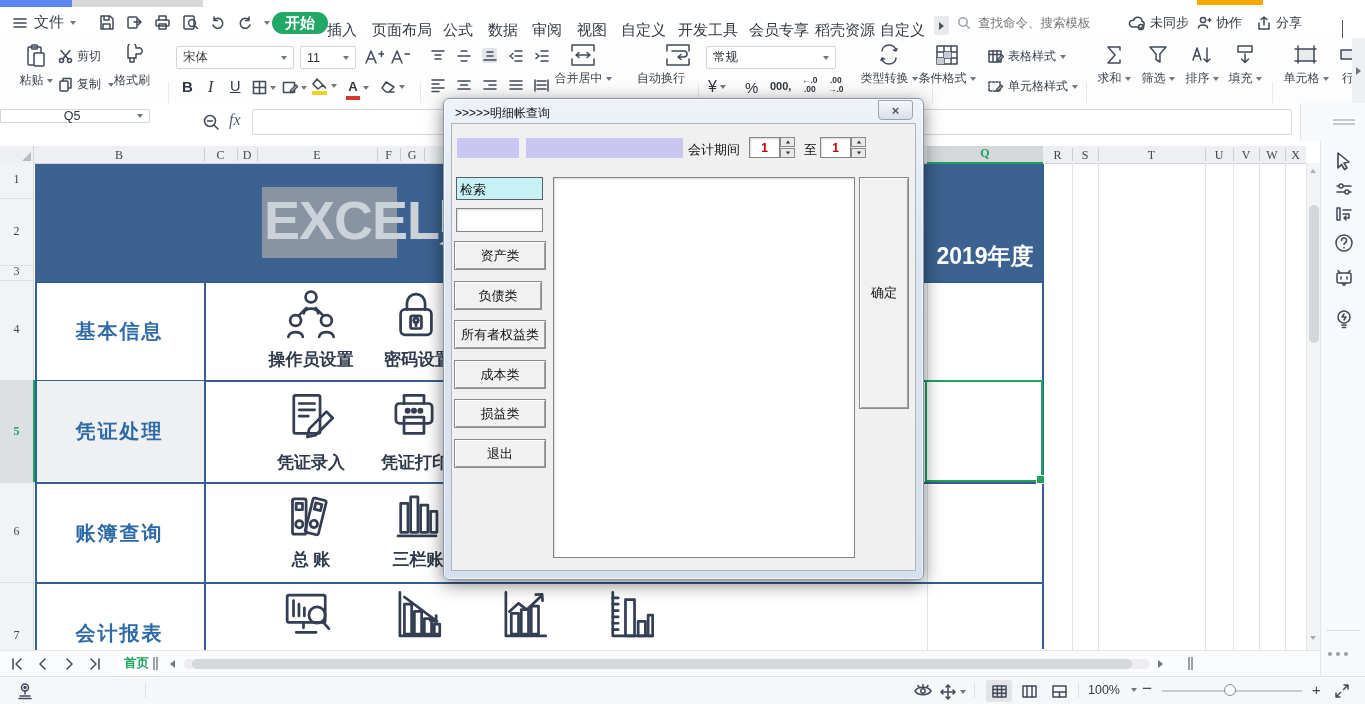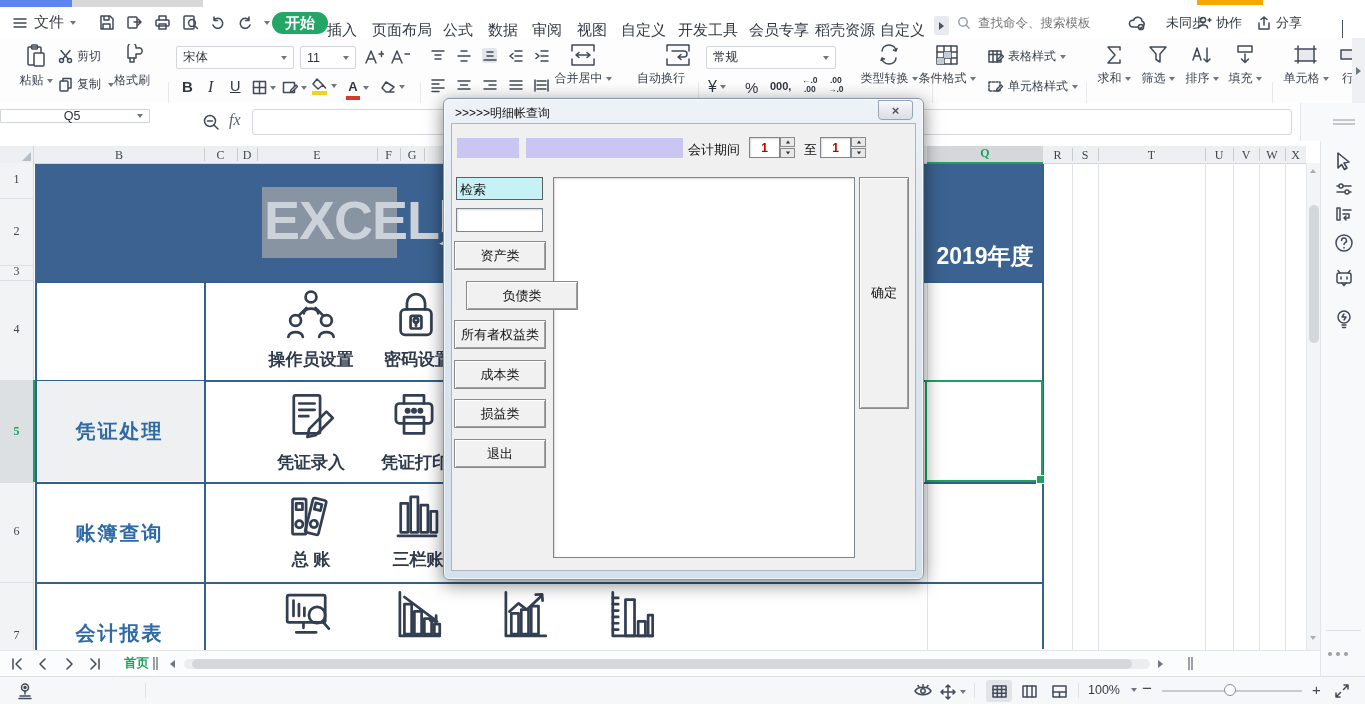--- a/index.html
+++ b/index.html
@@ -107,21 +107,21 @@
     </div>
   <div class="abs flex" style="left:957px;top:5px;width:155px;height:22px;gap:5px">
     <span>
         <svg class="nic" width="14" height="14" viewBox="0 0 14 14" style="stroke:#9aa1ab">
           <circle cx="6" cy="6" r="4.2"></circle>
           <path d="M9.2,9.2l3,3"></path>
         </svg>
       </span>
     <input style="border: none; outline: none; font-size: 12.5px; color: rgb(85, 85, 85); width: 130px; background: transparent; font-family: inherit;" placeholder="查找命令、搜索模板">
   </div>
-  <div class="abs flex" style="left:1128px;top:0;height:31px;gap:20px">
+  <div class="abs flex" style="left:1128px;top:0;height:31px;gap:4px">
     <span>
         <svg class="nic" width="18" height="16" viewBox="0 0 18 16">
           <path d="M5,12a3.4,3.4 0 1 1 .6-6.7a4.3,4.3 0 0 1 8.4,1a2.9,2.9 0 0 1 -.8,5.7z"></path>
           <circle cx="13" cy="12" r="2.6" fill="#fff"></circle>
           <path d="M12,12.8l1,.8 1.2-1.8"></path>
         </svg>
       </span>
     <span class="mtab" style="font-size:13px">未同步</span>
   </div>
   <div class="abs flex" style="left:1196px;top:0;height:31px;gap:4px">
@@ -519,20 +519,21 @@
   </div>
   <div class="abs" style="left:927px;top:100px;width:116px;text-align:center;color:#fff;font-weight:bold;font-size:23px">2019年度</div>
 
   <div class="abs gline" style="left:35px;top:140px;width:1008px;height:2px;box-shadow:0 99px 0 #33608e,0 201px 0 #33608e,0 301px 0 #33608e"></div>
   <div class="abs gline" style="left:35px;top:140px;width:2px;height:369px"></div>
   <div class="abs gline" style="left:204px;top:140px;width:2px;height:369px"></div>
   <div class="abs gline" style="left:1042px;top:23px;width:2px;height:485px"></div>
 
   <div class="abs" style="left:37px;top:142px;width:167px;height:199px;background:#eef0f2;top:240px;height:100px"></div>
 
+  <div class="abs bluecat" style="left:35px;top:177px;width:169px">基本信息</div>
   <div class="abs bluecat" style="left:35px;top:277px;width:169px">凭证处理</div>
   <div class="abs bluecat" style="left:35px;top:379px;width:169px">账簿查询</div>
   <div class="abs bluecat" style="left:35px;top:479px;width:169px">会计报表</div>
 
   <div class="abs" style="left:282px;top:146px">
       <svg class="big" width="58" height="58" viewBox="0 0 64 64">
         <circle cx="32" cy="11" r="6"></circle>
         <path d="M24,29c1-7,15-7,16,0"></path>
         <circle cx="15" cy="37" r="6"></circle>
         <path d="M7,55c1-7,15-7,16,0"></path>
@@ -721,21 +722,21 @@
     </div>
     <div class="abs" style="left:4px;top:53px;width:87px;height:23px;background:#c6f1f5;border:1px solid #5a5f66;box-sizing:border-box;font-size:13px;color:#111;padding:3px 0 0 3px">检索</div>
     <input class="abs sunk" style="left: 4px; top: 84px; width: 87px; height: 24px; outline: none; font-family: inherit; font-size: 13px; padding: 0px 3px;">
     <div class="abs sunk" style="left:101px;top:53px;width:302px;height:381px"></div>
     <div class="abs btn3d" style="left:407px;top:53px;width:50px;height:232px">
         <span>确定</span>
       </div>
     <div class="abs btn3d" style="left:2px;top:117px;width:92px;height:29px">
         <span>资产类</span>
       </div>
-    <div class="abs btn3d" style="left:14px;top:157px;width:112px;height:29px">
+    <div class="abs btn3d" style="left:2px;top:157px;width:88px;height:29px">
         <span>负债类</span>
       </div>
     <div class="abs btn3d" style="left:2px;top:196px;width:92px;height:29px">
         <span>所有者权益类</span>
       </div>
     <div class="abs btn3d" style="left:2px;top:236px;width:92px;height:29px">
         <span>成本类</span>
       </div>
     <div class="abs btn3d" style="left:2px;top:275px;width:92px;height:29px">
         <span>损益类</span>

